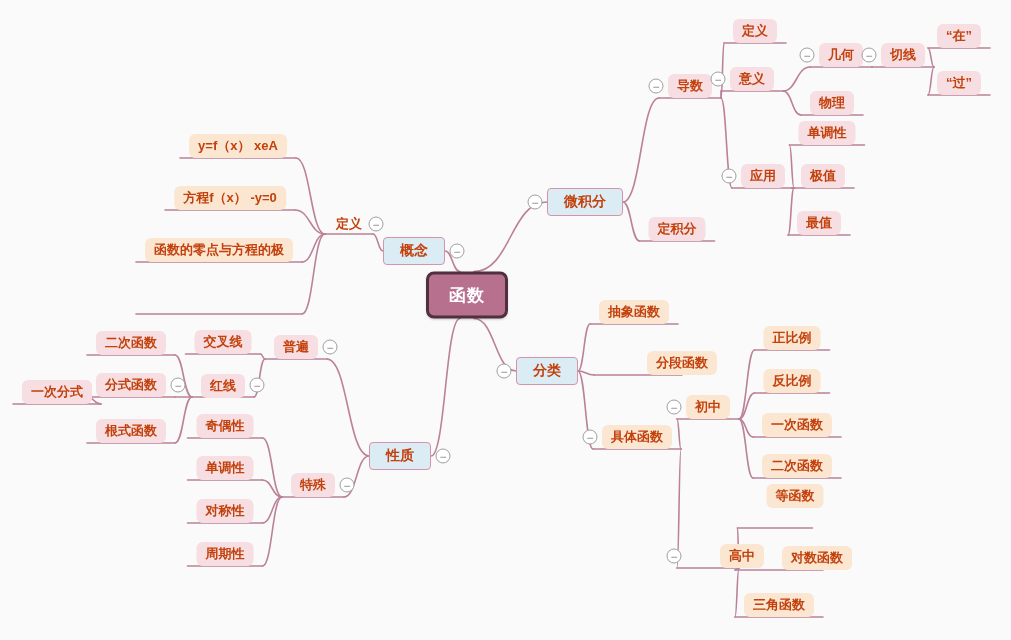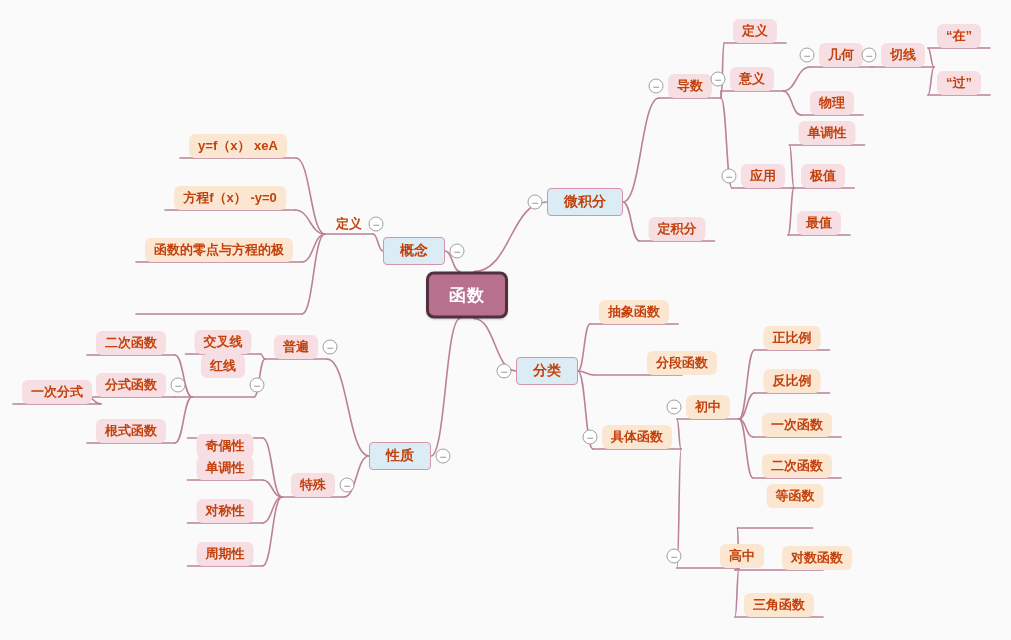--- a/index.html
+++ b/index.html
@@ -172,27 +172,27 @@
       <div class="node peach" style="left: 792px; top: 381px;">反比例</div>
       <div class="node peach" style="left: 797px; top: 425px;">一次函数</div>
       <div class="node peach" style="left: 797px; top: 466px;">二次函数</div>
       <div class="node peach" style="left: 708px; top: 556px; margin-left: 34px;">高中</div>
       <div class="node peach" style="left: 775px; top: 496px; margin-left: 20px;">等函数</div>
       <div class="node peach" style="left: 817px; top: 558px;">对数函数</div>
       <div class="node peach" style="left: 779px; top: 605px;">三角函数</div>
       <div class="node main" style="left: 400px; top: 456px;">性质</div>
       <div class="node pink" style="left: 296px; top: 347px;">普遍</div>
       <div class="node pink" style="left: 223px; top: 342px;">交叉线</div>
-      <div class="node pink" style="left: 223px; top: 366px; text-align: right;">红线</div>
+      <div class="node pink" style="left: 223px; top: 386px; text-align: right;">红线</div>
       <div class="node pink" style="left: 131px; top: 343px;">二次函数</div>
       <div class="node pink" style="left: 131px; top: 385px;">分式函数</div>
       <div class="node pink" style="left: 57px; top: 392px;">一次分式</div>
       <div class="node pink" style="left: 131px; top: 431px;">根式函数</div>
       <div class="node pink" style="left: 313px; top: 485px;">特殊</div>
-      <div class="node pink" style="left: 225px; top: 446px;">奇偶性</div>
+      <div class="node pink" style="left: 225px; top: 426px;">奇偶性</div>
       <div class="node pink" style="left: 225px; top: 468px;">单调性</div>
       <div class="node pink" style="left: 225px; top: 511px;">对称性</div>
       <div class="node pink" style="left: 225px; top: 554px;">周期性</div>
       <div class="minus" style="left: 457px; top: 251px;">−</div>
       <div class="minus" style="left: 376px; top: 224px;">−</div>
       <div class="minus" style="left: 535px; top: 202px;">−</div>
       <div class="minus" style="left: 656px; top: 86px;">−</div>
       <div class="minus" style="left: 718px; top: 79px;">−</div>
       <div class="minus" style="left: 807px; top: 55px;">−</div>
       <div class="minus" style="left: 869px; top: 55px;">−</div>

